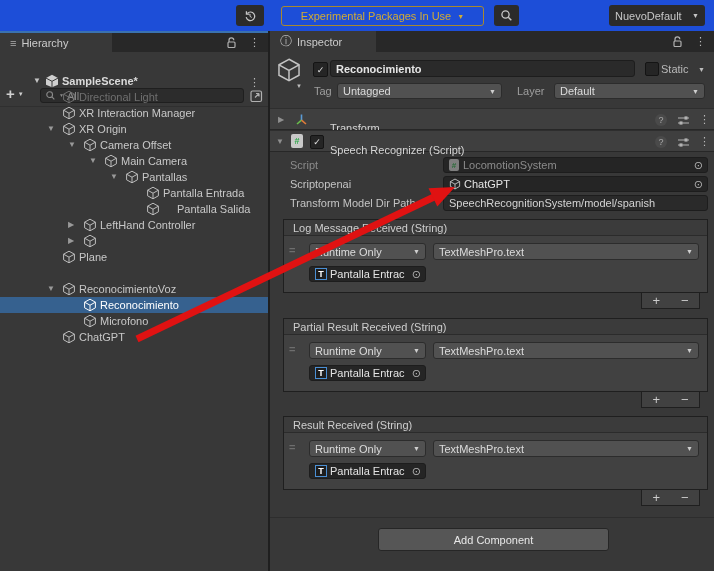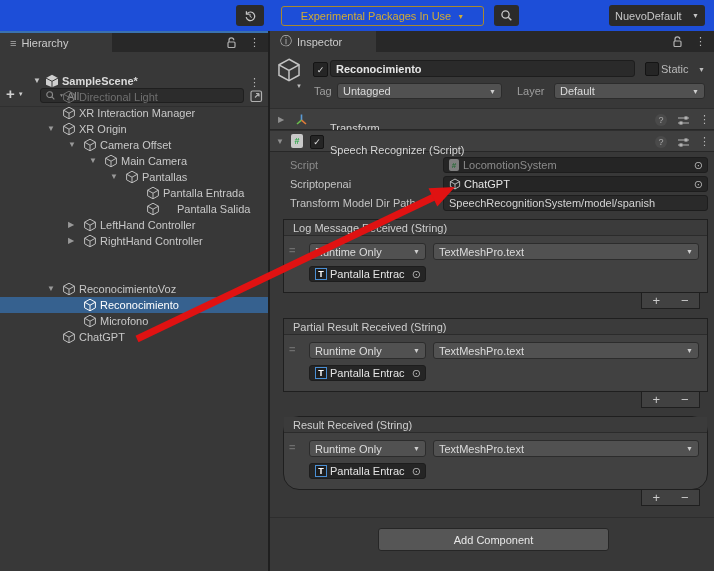--- a/index.html
+++ b/index.html
@@ -254,21 +254,29 @@
       <span class="hlbl" style="left:100px;">LeftHand Controller</span>
     </div>
     <div class="hrow" style="top:202px;">
       <span class="fold" style="left:68px;">▶</span>
       <span class="cube" style="left:83px;">
           <svg width="14" height="14" viewBox="0 0 14 14">
             <path d="M7 1.2L12.4 4.2V9.8L7 12.8 1.6 9.8V4.2z" fill="none" stroke="currentColor"></path>
             <path d="M1.6 4.2L7 7.2l5.4-3M7 7.2v5.6" stroke="currentColor" fill="none"></path>
           </svg>
         </span>
-      <span class="hlbl" style="left:100px;">RightHand Controller</span>
+    </div>
+    <div class="hrow" style="top:218px;">
+      <span class="cube" style="left:62px;">
+          <svg width="14" height="14" viewBox="0 0 14 14">
+            <path d="M7 1.2L12.4 4.2V9.8L7 12.8 1.6 9.8V4.2z" fill="none" stroke="currentColor"></path>
+            <path d="M1.6 4.2L7 7.2l5.4-3M7 7.2v5.6" stroke="currentColor" fill="none"></path>
+          </svg>
+        </span>
+      <span class="hlbl" style="left:79px;">Plane</span>
     </div>
     <div class="hrow" style="top:250px;">
       <span class="fold" style="left:47px;">▼</span>
       <span class="cube" style="left:62px;">
           <svg width="14" height="14" viewBox="0 0 14 14">
             <path d="M7 1.2L12.4 4.2V9.8L7 12.8 1.6 9.8V4.2z" fill="none" stroke="currentColor"></path>
             <path d="M1.6 4.2L7 7.2l5.4-3M7 7.2v5.6" stroke="currentColor" fill="none"></path>
           </svg>
         </span>
       <span class="hlbl" style="left:79px;">ReconocimientoVoz</span>
@@ -469,21 +477,21 @@
     </div>
     <div class="pmbox" style="left:371px;top:360px;">
       <span class="pmbtn">
           <span>+</span>
         </span>
       <span class="pmbtn">
           <span>−</span>
         </span>
     </div>
 
-    <div class="evblock" style="left:13px;top:385px;border-radius:16px;">
+    <div class="evblock" style="left:13px;top:385px;">
       <div class="evtitle">Result Received (String)</div>
       <span class="evhandle">=</span>
       <div class="drop evmode">
         <span>Runtime Only</span>
         <span class="caret">▼</span>
       </div>
       <div class="drop evcb">
         <span>TextMeshPro.text</span>
         <span class="caret">▼</span>
       </div>

